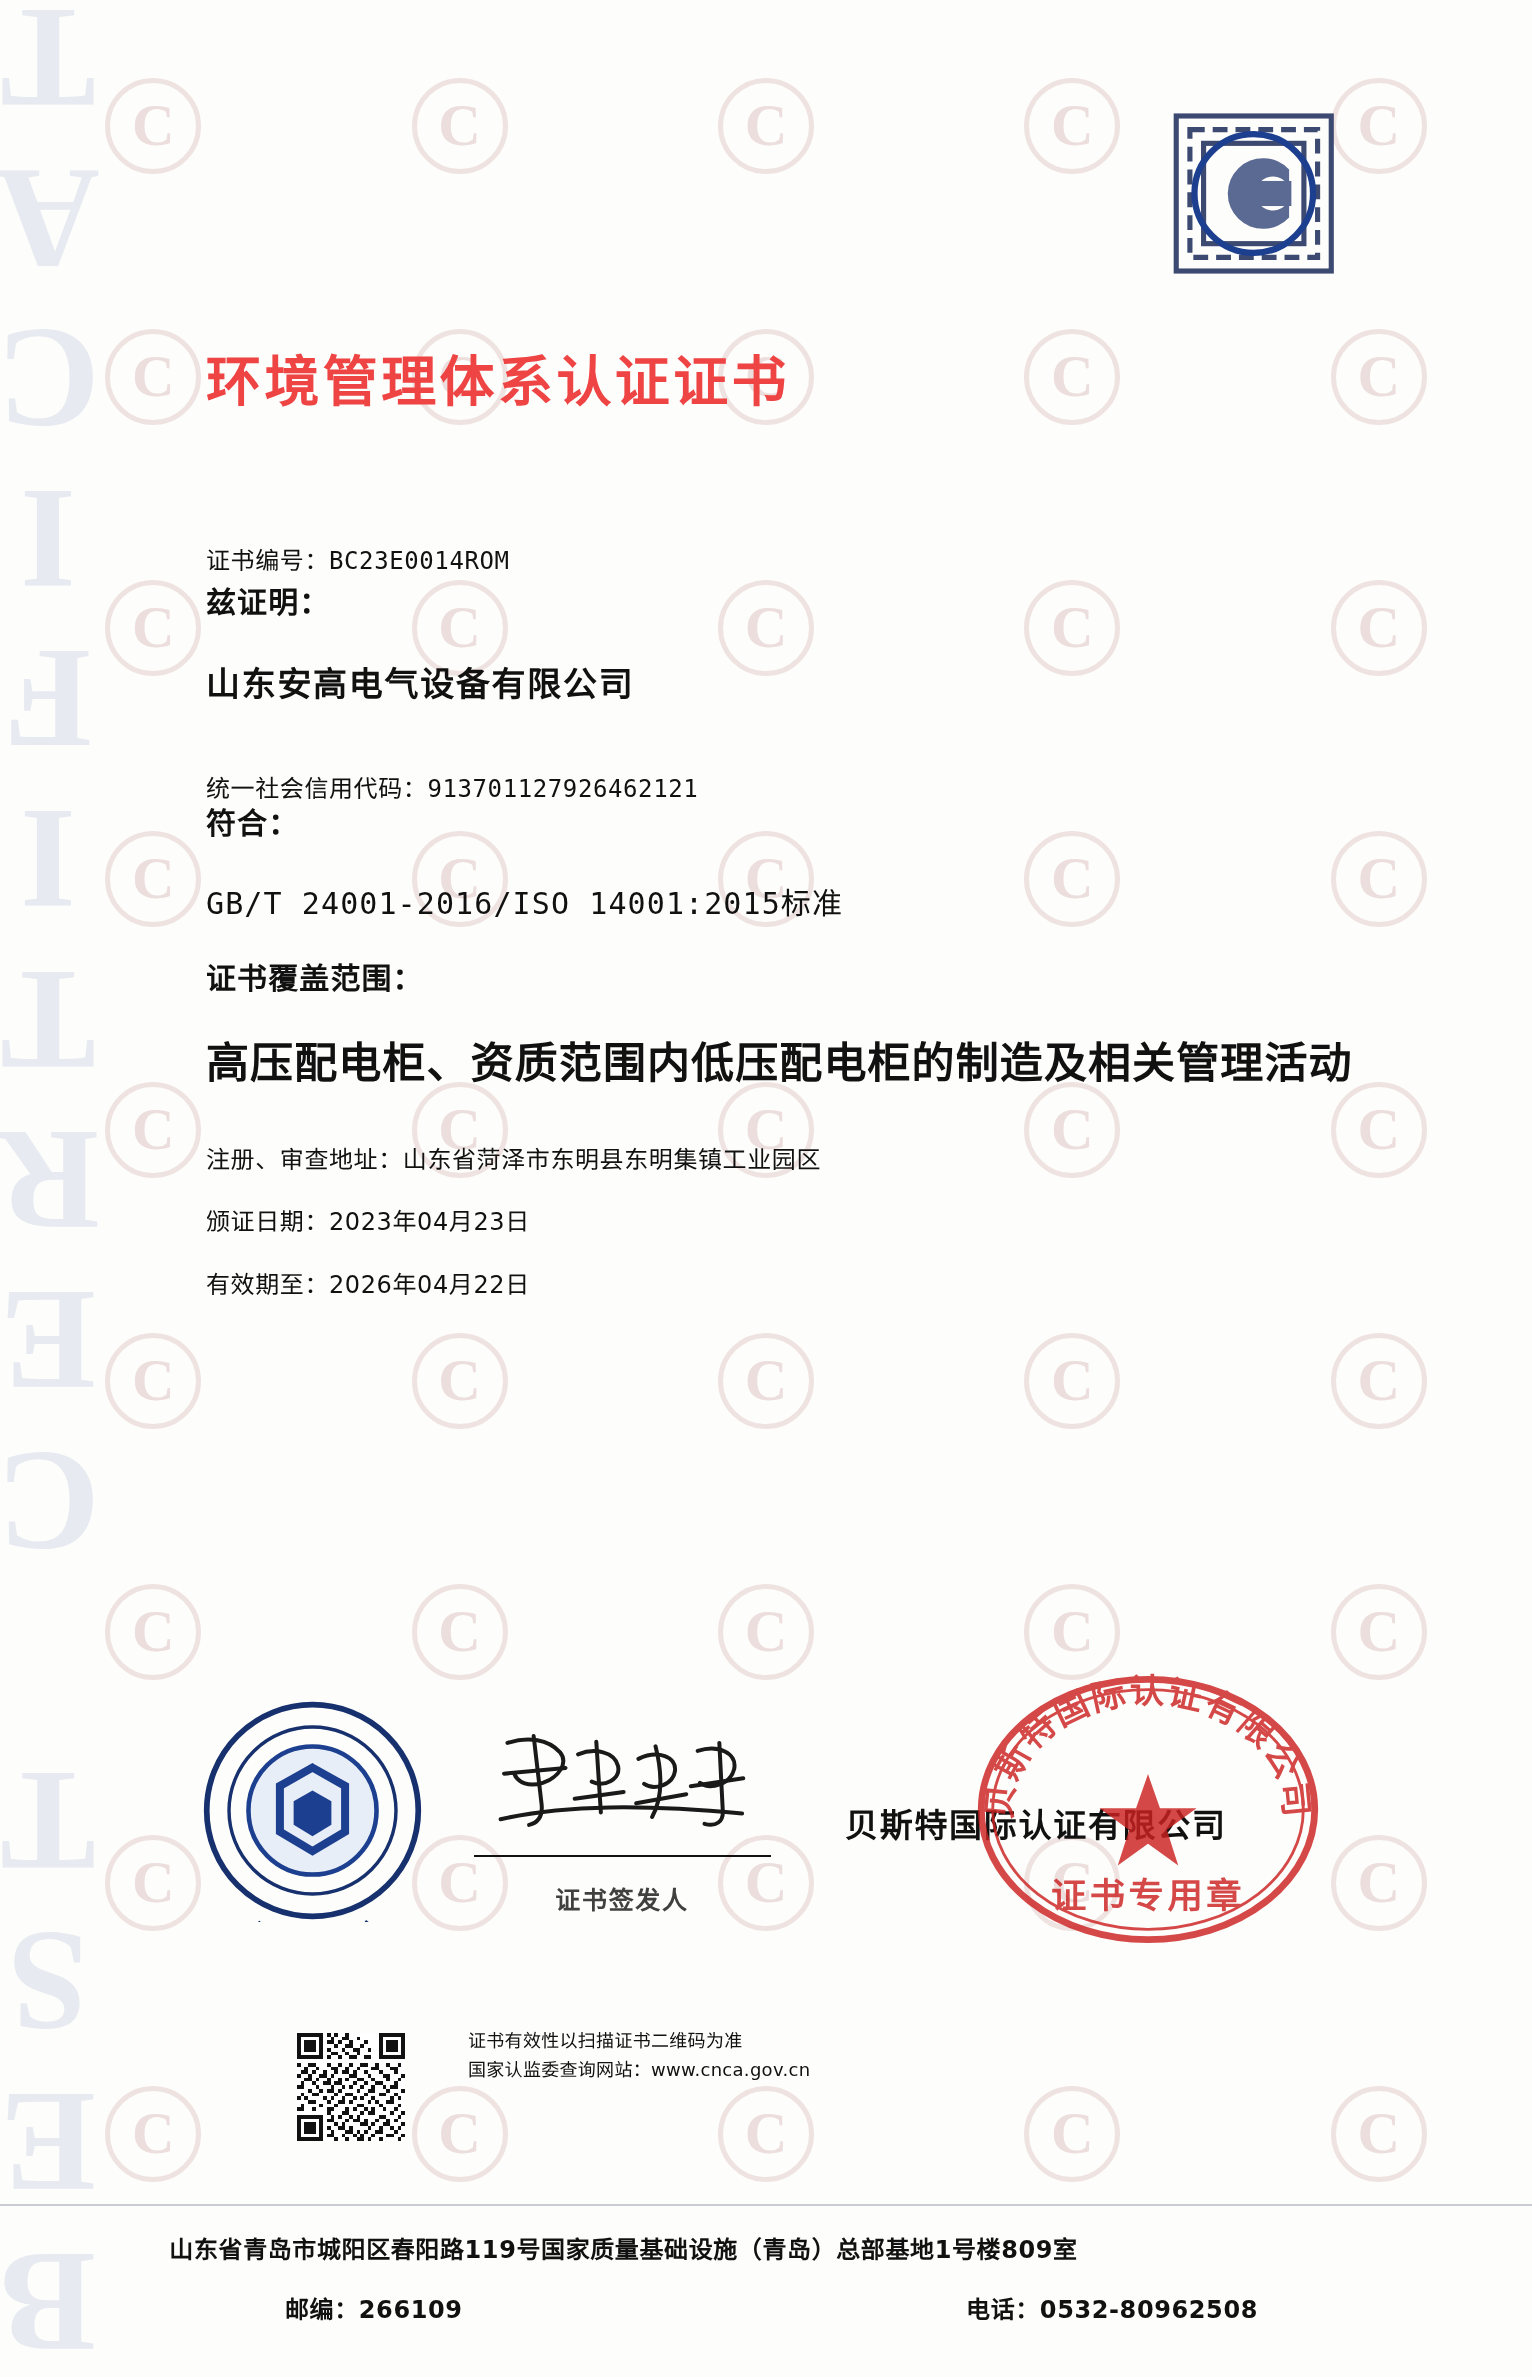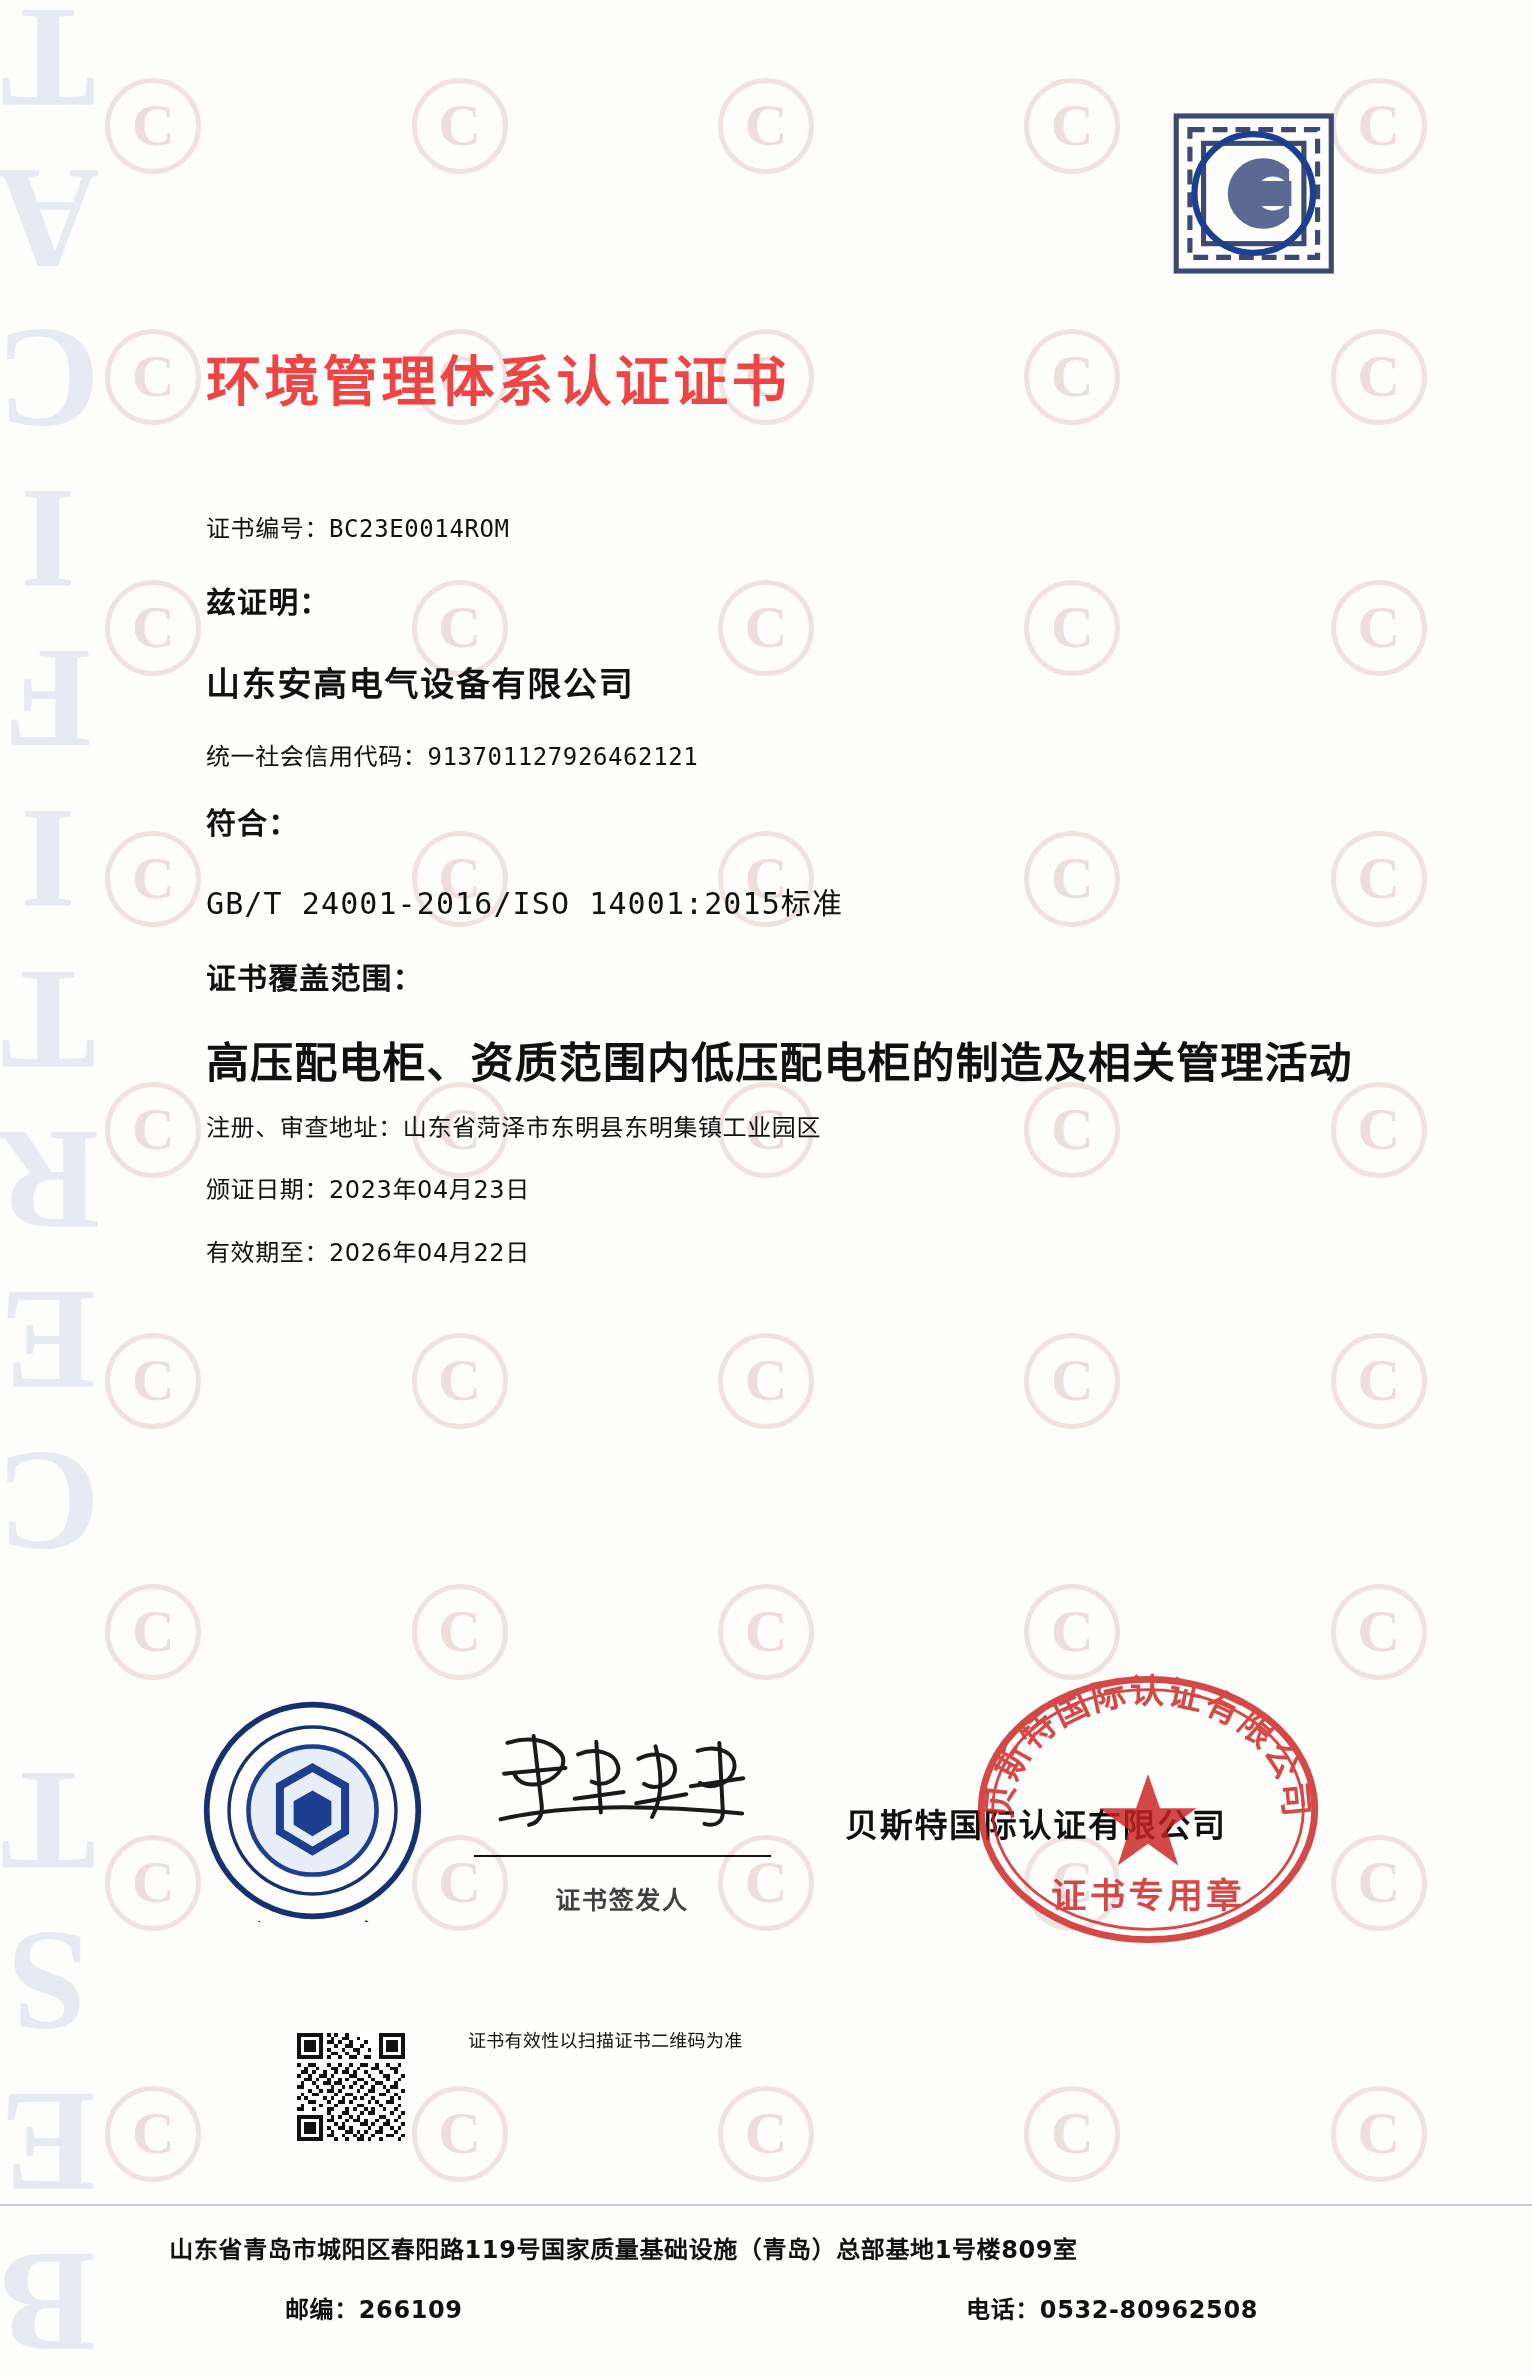--- a/index.html
+++ b/index.html
@@ -90,21 +90,21 @@
     color: #ef4444;
     font-family: "DejaVu Sans", "Liberation Sans", sans-serif;
   }
 
   .line {
     position: absolute;
     left: 206px;
     color: #111;
     white-space: nowrap;
   }
-  .lbl-sm  { font-size: 24px; letter-spacing: 0.6px; }
+  .lbl-sm  { font-size: 24px; letter-spacing: 0.6px; margin-top: 32px; }
   .lbl-md  { font-size: 30px; font-weight: 600; letter-spacing: 1.1px; }
   .lbl-lg  { font-size: 34px; font-weight: 700; letter-spacing: 1.7px; }
   .mono    { font-family: "DejaVu Sans Mono", "Liberation Mono", monospace; }
 
   
   .seal-left {
     position: absolute;
     left: 201px;
     top: 1699px;
     width: 223px;
@@ -667,20 +667,21 @@
           <rect x="16" y="28" width="2" height="1"></rect>
           <rect x="19" y="28" width="1" height="1"></rect>
           <rect x="22" y="28" width="1" height="1"></rect>
           <rect x="27" y="28" width="1" height="1"></rect>
       </g>
     </svg>
   </div>
 
   <div class="notes">
     <div>证书有效性以扫描证书二维码为准</div>
+    <div>国家认监委查询网站：www.cnca.gov.cn</div>
   </div>
 
   <div class="bottom-rule"></div>
   <div class="addr">山东省青岛市城阳区春阳路119号国家质量基础设施（青岛）总部基地1号楼809室</div>
   <div class="zip">邮编：266109</div>
   <div class="tel">电话：0532-80962508</div>
 
 </div>
 
 

